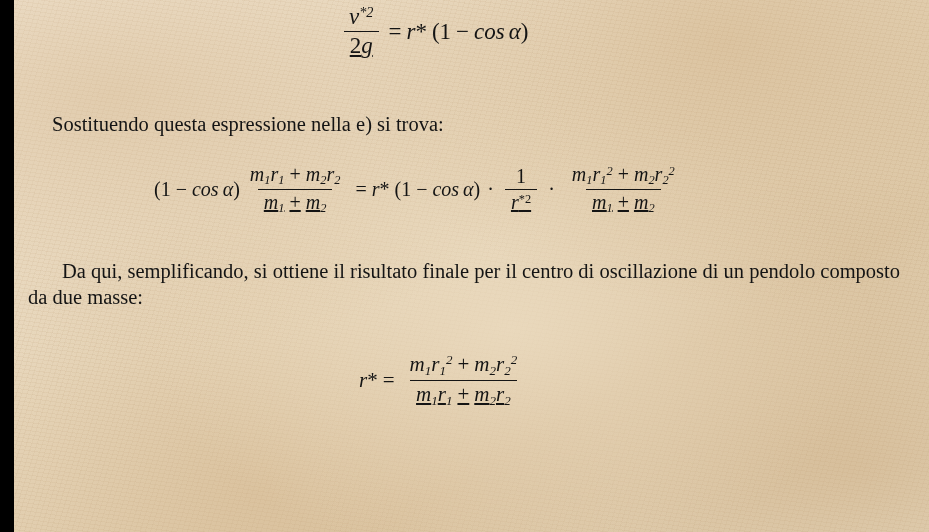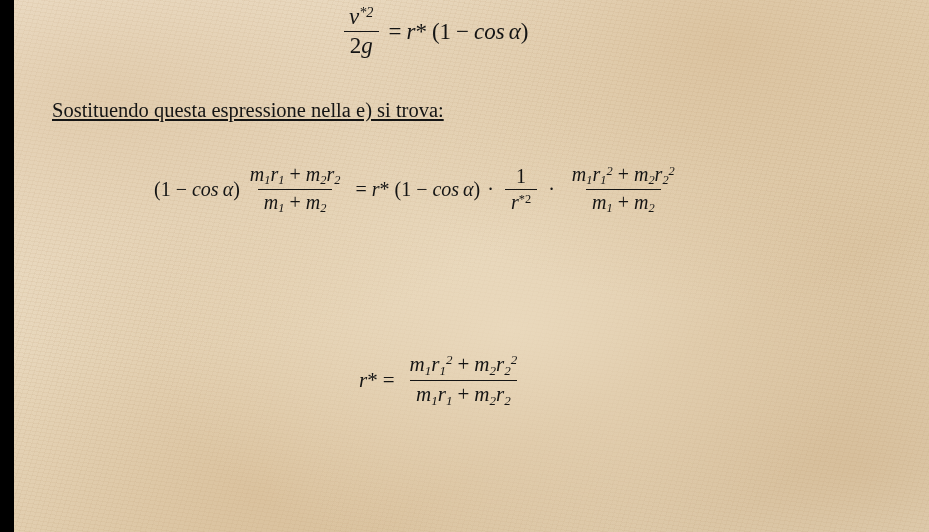--- a/index.html
+++ b/index.html
@@ -61,31 +61,31 @@
   }
   .mrow { display: inline-flex; align-items: center; }
   .frac {
     display: inline-flex;
     flex-direction: column;
     align-items: center;
     vertical-align: middle;
     margin: 0 4px;
   }
   .frac > .num { padding: 0 6px 1px 6px; }
-  .frac > .den { padding: 1px 6px 0 6px; border-top: 1.3px solid #151515; }
+  .frac > .den { padding: 1px 6px 0 6px; border-top: 1.3px solid #151515; text-decoration: underline; }
   sub { font-size: 0.62em; vertical-align: -0.28em; font-style: italic; }
   sup { font-size: 0.62em; vertical-align: 0.52em; font-style: italic; }
   .op { font-style: normal; padding: 0 5px; }
   .opn { font-style: normal; }
   .paren { font-style: normal; }
   .dot { font-style: normal; padding: 0 7px; }
 
   
   #eq1 { position: absolute; left: 325px; top: 4px; font-size: 23px; }
-  #t1  { position: absolute; left: 38px; top: 97px; width: 840px; text-decoration: underline; }
+  #t1  { position: absolute; left: 38px; top: 111px; width: 840px; }
   #eq2 { position: absolute; left: 140px; top: 163px; font-size: 20px; }
   #t2  { position: absolute; left: 14px; top: 258px; width: 890px; }
   #eq3 { position: absolute; left: 345px; top: 352px; font-size: 21px; }
   #t3  { position: absolute; left: 14px; top: 455px; width: 890px; }
 </style>
 </head>
 <body>
 
 <div class="slide">
   <div class="left-strip"></div>
@@ -151,20 +151,21 @@
           <span class="num">
             <span>m<sub>1</sub>r<sub>1</sub><sup>2</sup></span><span class="op">+</span><span>m<sub>2</sub>r<sub>2</sub><sup>2</sup></span>
           </span>
           <span class="den">
             <span>m<sub>1</sub></span><span class="op">+</span><span>m<sub>2</sub></span>
           </span>
         </span>
       </span>
     </div>
 
+    <p class="para indent" id="t2">Da qui, semplificando, si ottiene il risultato finale per il centro di oscillazione di un pendolo composto da due masse:</p>
 
     <div class="math" id="eq3">
       <span class="mrow">
         <span>r</span>
         <span class="paren">*</span>
         <span class="op">=</span>
         <span class="frac">
           <span class="num">
             <span>m<sub>1</sub>r<sub>1</sub><sup>2</sup></span><span class="op">+</span><span>m<sub>2</sub>r<sub>2</sub><sup>2</sup></span>
           </span>

